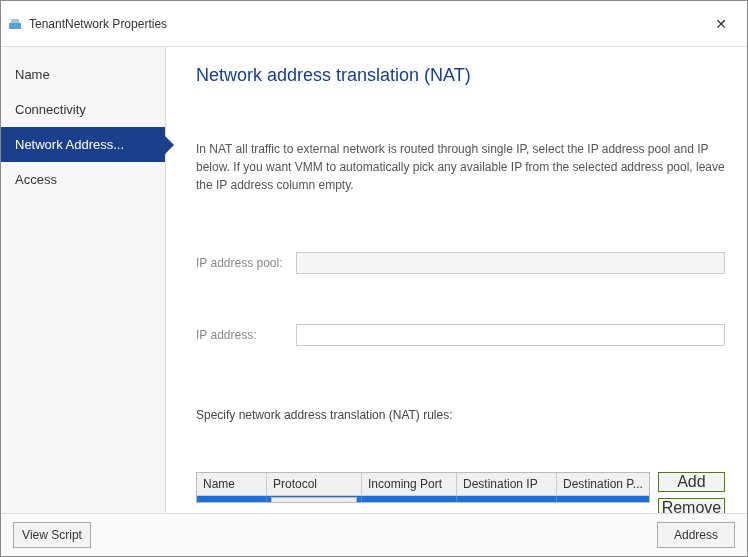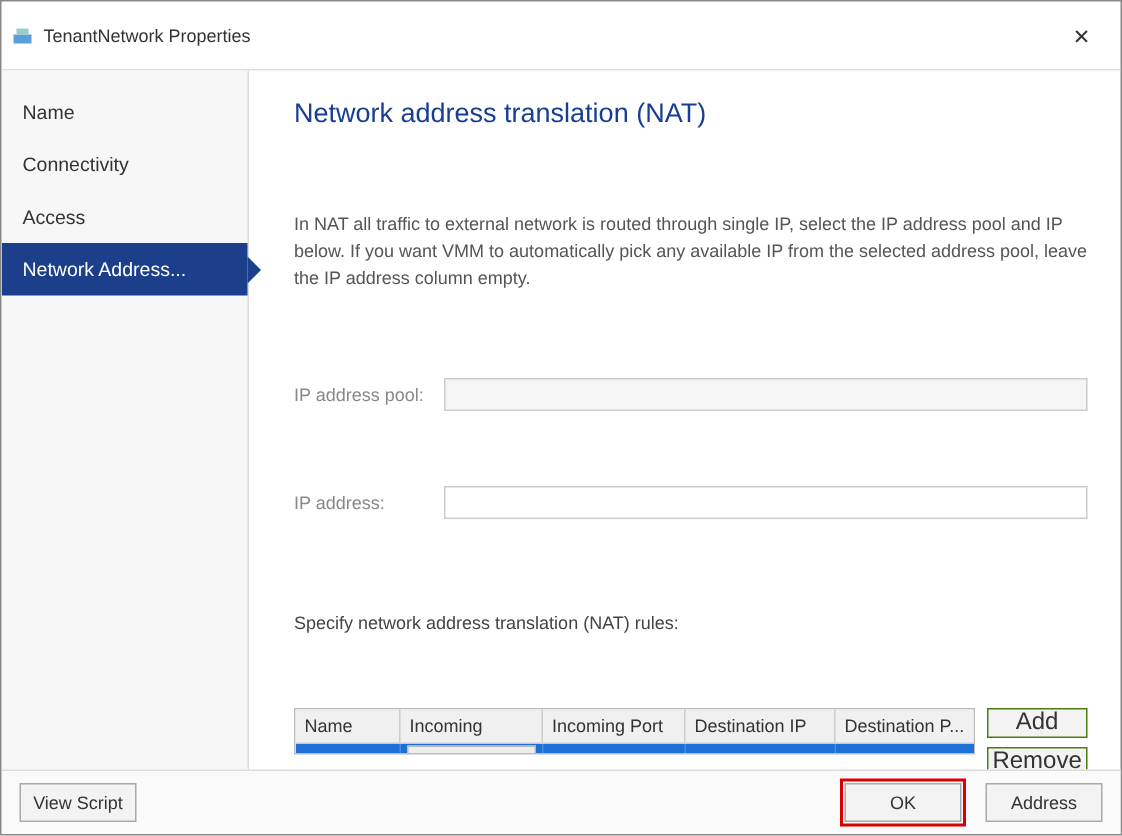--- a/index.html
+++ b/index.html
@@ -138,21 +138,21 @@
     font-size:16px;
     cursor: default;
     display:flex; align-items:center; justify-content:center;
   }
 
   .footer {
     border-top:1px solid #ddd;
     padding:8px 12px;
     display:flex;
     align-items:center;
-    gap:16px;
+    gap:0;
     background:#fafafa;
   }
   .footer .spacer { flex:1; }
   .footer .fbtn {
     min-width:78px;
     height:26px;
     border:1px solid #aaa;
     background:#f3f3f3;
     display:flex; align-items:center; justify-content:center;
     font-size:12px;
@@ -171,22 +171,22 @@
       </svg>
   </span>
   <span class="title">TenantNetwork Properties</span>
   <span class="close">✕</span>
 </div>
 
 <div class="body">
   <div class="sidebar">
     <div class="nav-item">Name</div>
     <div class="nav-item">Connectivity</div>
+    <div class="nav-item active">Network Address...</div>
     <div class="nav-item">Access</div>
-    <div class="nav-item active">Network Address...</div>
   </div>
 
   <div class="main">
     <div class="heading">Network address translation (NAT)</div>
     <div class="desc">In NAT all traffic to external network is routed through single IP, select the IP address pool and IP below. If you want VMM to automatically pick any available IP from the selected address pool, leave the IP address column empty.</div>
 
     <div class="form-row disabled">
       <label>IP address pool:</label>
       <div class="field"></div>
     </div>
@@ -194,21 +194,21 @@
       <label>IP address:</label>
       <div class="field"></div>
     </div>
 
     <div class="rules-label">Specify network address translation (NAT) rules:</div>
 
     <div class="rules-area">
       <div class="grid-wrap">
         <div class="grid-header">
           <div class="gh c-name">Name</div>
-          <div class="gh c-proto">Incoming</div>
+          <div class="gh c-proto">Protocol</div>
           <div class="gh c-in">Incoming Port</div>
           <div class="gh c-dip">Destination IP</div>
           <div class="gh c-dp">Destination P...</div>
         </div>
         <div class="grid-rows">
           <div class="grid-row selected">
             <div class="gc c-name"></div>
             <div class="gc c-proto">
               <div class="proto-cell">
                 <span>TCP</span>
@@ -225,15 +225,14 @@
         <div class="btn">Add</div>
         <div class="btn">Remove</div>
       </div>
     </div>
   </div>
 </div>
 
 <div class="footer">
   <div class="fbtn">View Script</div>
   <div class="spacer"></div>
-  <div class="fbtn ok-highlight">OK</div>
   <div class="fbtn">Address</div>
 </div>
 
 </body></html>

